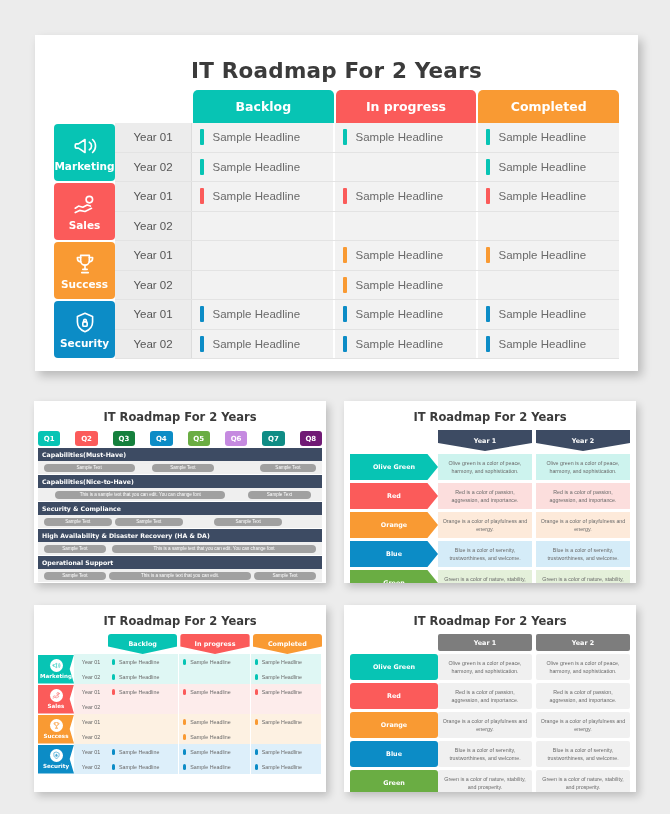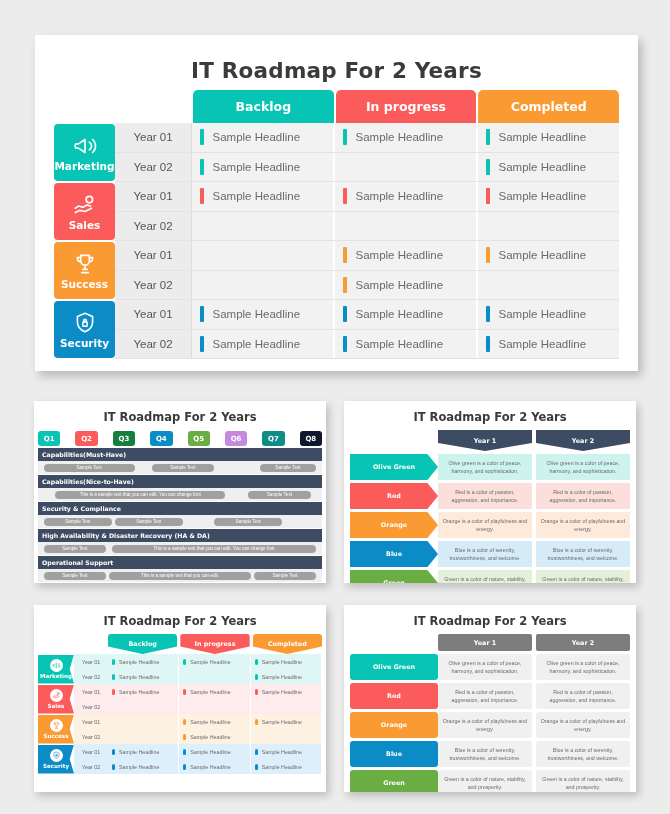--- a/index.html
+++ b/index.html
@@ -348,21 +348,21 @@
 <div class="slide thumb" id="tl-top">
   <div class="t-title">IT Roadmap For 2 Years</div>
   <div class="q-bar" id="q-bar">
       <div class="q-cell" style="background: rgb(7, 196, 180);">Q1</div>
       <div class="q-cell" style="background: rgb(251, 91, 90);">Q2</div>
       <div class="q-cell" style="background: #15803d;">Q3</div>
       <div class="q-cell" style="background: rgb(12, 140, 198);">Q4</div>
       <div class="q-cell" style="background: rgb(106, 173, 67);">Q5</div>
       <div class="q-cell" style="background: rgb(197, 138, 224);">Q6</div>
       <div class="q-cell" style="background: rgb(15, 140, 133);">Q7</div>
-      <div class="q-cell" style="background: #0f172a;">Q8</div>
+      <div class="q-cell" style="background: #701a75;">Q8</div>
     </div>
   <div id="q-sections">
       <div class="g-wrap">
         <div class="g-head">Capabilities(Must-Have)</div>
         <div class="g-track">
           <div class="g-pill" style="left: 2%; width: 32%;">Sample Text</div>
           <div class="g-pill" style="left: 40%; width: 22%;">Sample Text</div>
           <div class="g-pill" style="left: 78%; width: 20%;">Sample Text</div>
         </div>
         <div class="g-head">Capabilities(Nice-to-Have)</div>

